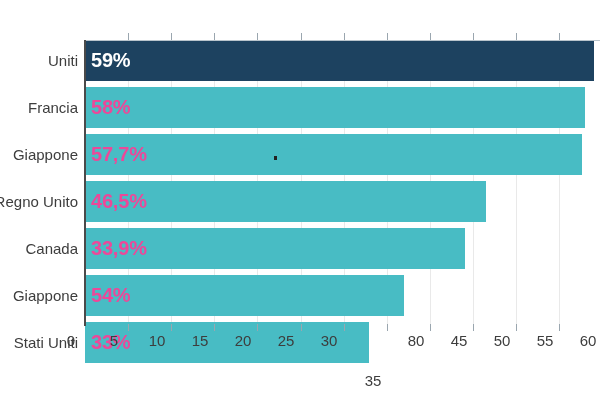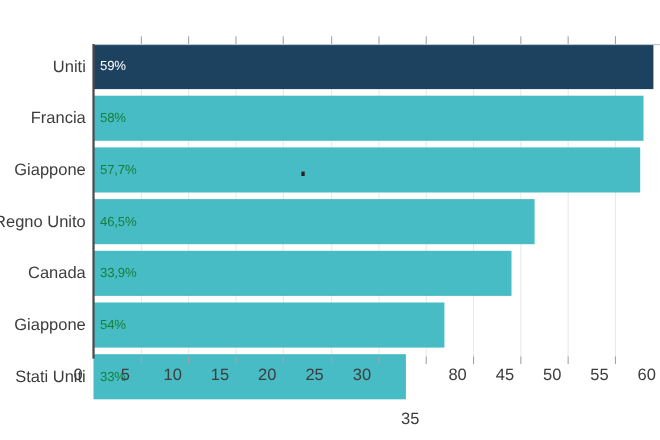--- a/index.html
+++ b/index.html
@@ -87,27 +87,27 @@
   }
   .bar.navy  { background: #1d4260; }
   .bar.teal  { background: #48bcc4; }
 
   .bar-label {
     position: absolute;
     left: 6px;
     top: 0;
     height: 41px;
     line-height: 41px;
-    font-size: 12px;
-    font-weight: normal;
+    font-size: 20px;
+    font-weight: bold;
     letter-spacing: -0.2px;
     white-space: nowrap;
   }
   .bar-label.on-navy { color: #ffffff; }
-  .bar-label.on-teal { color: #15803d; }
+  .bar-label.on-teal { color: #ec4899; }
 
   
   .cat-label {
     position: absolute;
     right: 0;
     width: 78px;
     text-align: right;
     font-size: 15px;
     color: #3d3d3d;
     white-space: nowrap;

